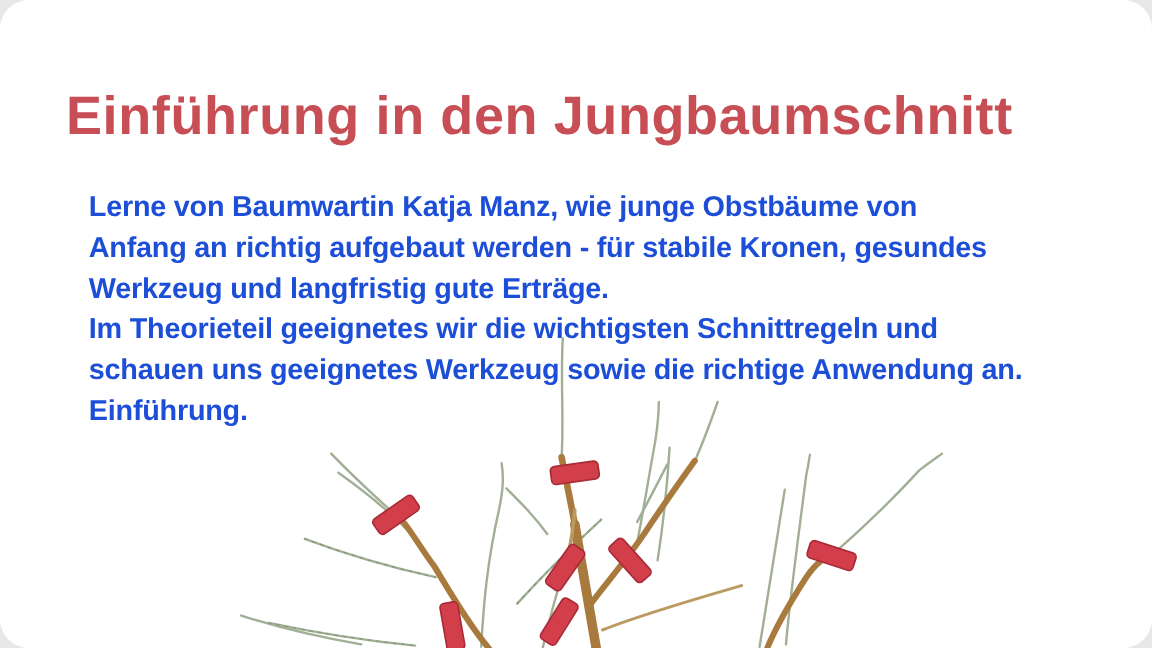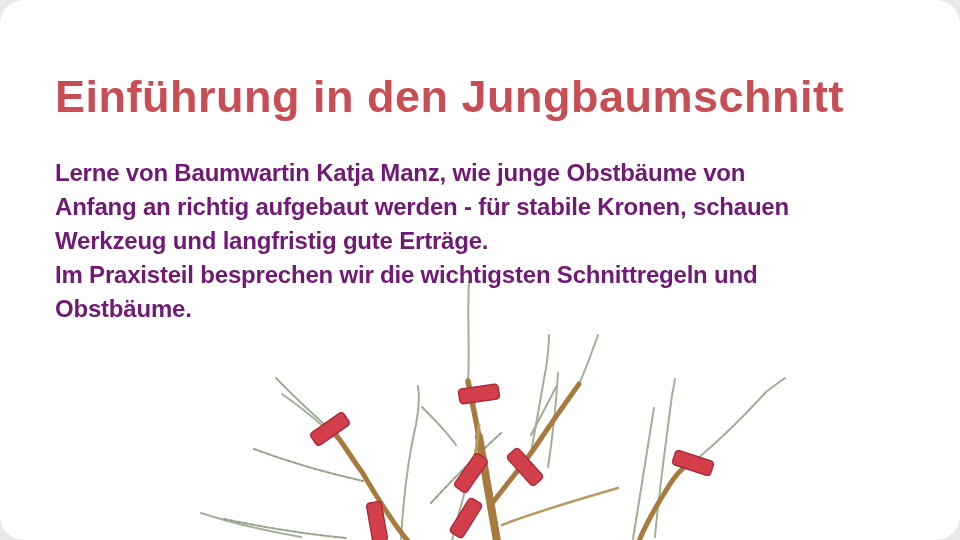--- a/index.html
+++ b/index.html
@@ -107,21 +107,22 @@
           <rect x="-20" y="-7.5" width="40" height="15" rx="3.5" transform="translate(375 192) rotate(48)" fill="#d23f4b" stroke="#a92b38" stroke-width="1.4"></rect>
           <rect x="-20" y="-7.5" width="40" height="15" rx="3.5" transform="translate(227 247) rotate(80)" fill="#d23f4b" stroke="#a92b38" stroke-width="1.4"></rect>
           <rect x="-20" y="-7.5" width="40" height="15" rx="3.5" transform="translate(316 243) rotate(-58)" fill="#d23f4b" stroke="#a92b38" stroke-width="1.4"></rect>
           <rect x="-20" y="-7.5" width="40" height="15" rx="3.5" transform="translate(543 188) rotate(18)" fill="#d23f4b" stroke="#a92b38" stroke-width="1.4"></rect>
         </g>
     </svg>
   </div>
 
   <h1 class="slide-title" style="color: rgb(200, 78, 85);">Einführung in den Jungbaumschnitt</h1>
 
-  <div class="intro-text" style="color: #701a75;">
+  <div class="intro-text" style="color: #1d4ed8; margin-left: 19px;">
     <div class="intro-line">Lerne von Baumwartin Katja Manz, wie junge Obstbäume von</div>
-    <div class="intro-line">Anfang an richtig aufgebaut werden - für stabile Kronen, schauen</div>
+    <div class="intro-line">Anfang an richtig aufgebaut werden - für stabile Kronen, gesundes</div>
     <div class="intro-line">Werkzeug und langfristig gute Erträge.</div>
-    <div class="intro-line">Im Praxisteil besprechen wir die wichtigsten Schnittregeln und</div>
-    <div class="intro-line">Obstbäume.</div>
+    <div class="intro-line">Im Theorieteil geeignetes wir die wichtigsten Schnittregeln und</div>
+    <div class="intro-line">schauen uns geeignetes Werkzeug sowie die richtige Anwendung an.</div>
+    <div class="intro-line">Einführung.</div>
   </div>
 
 </div>
 
 </body></html>

